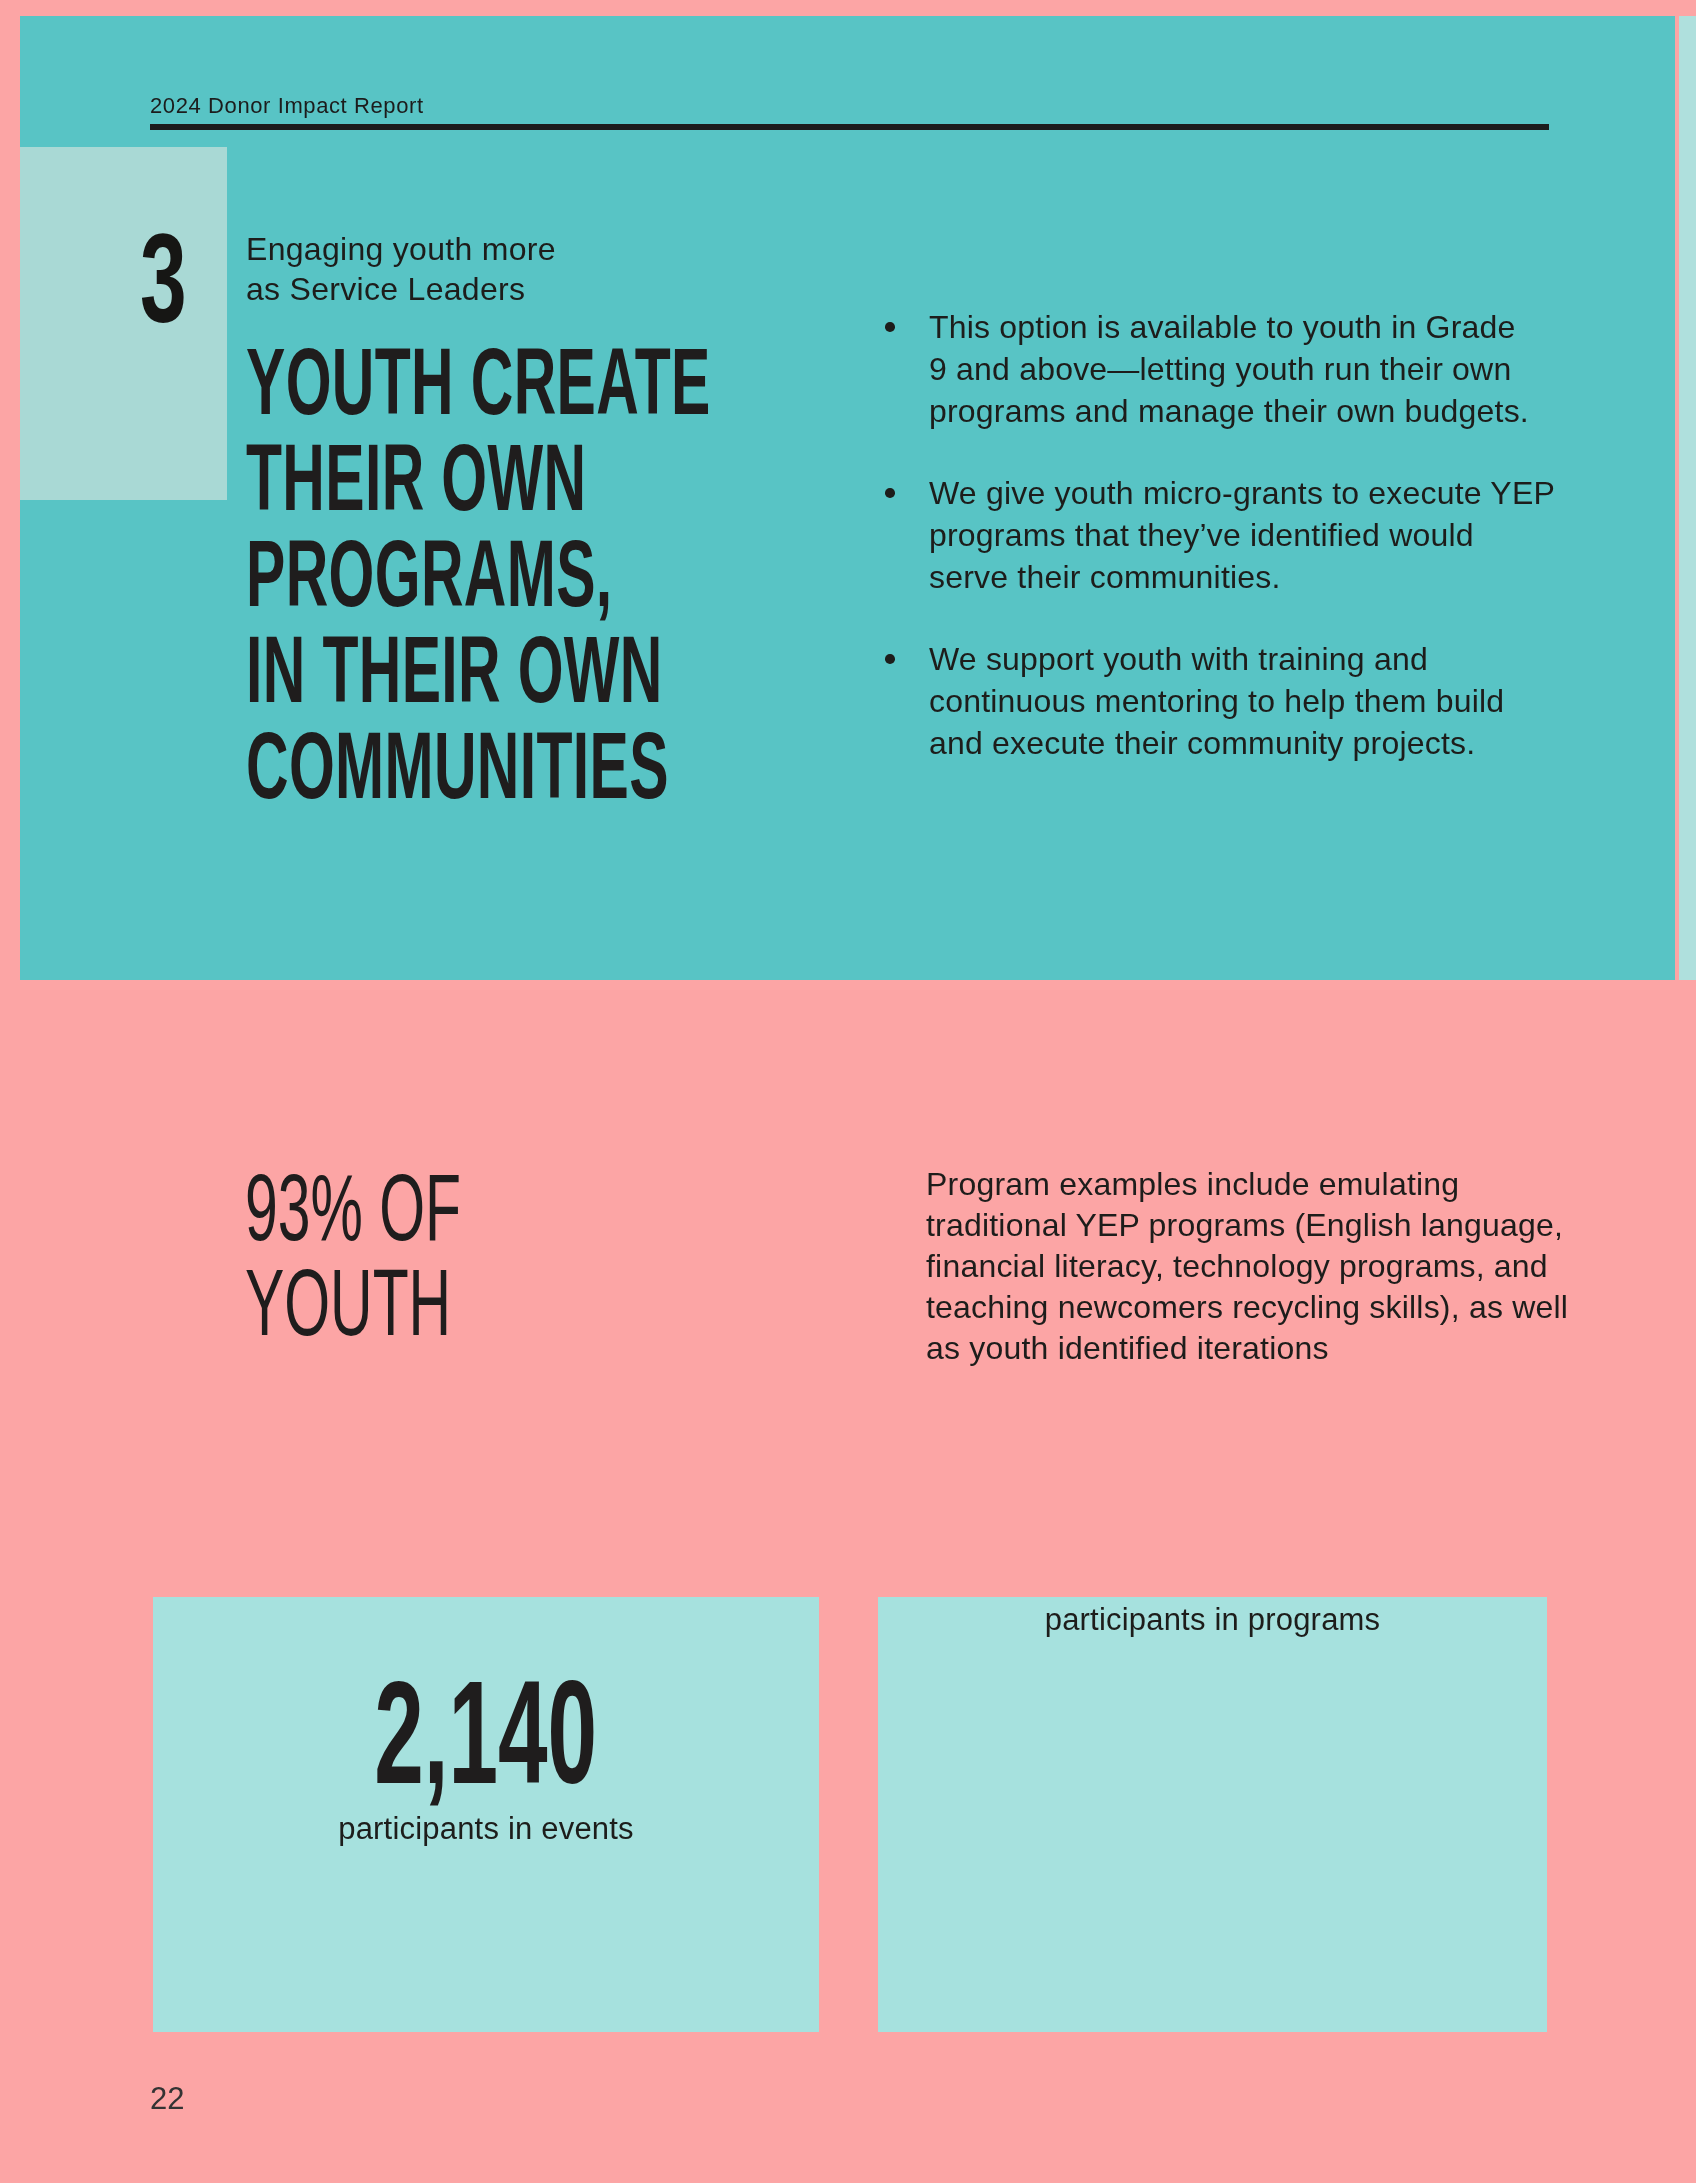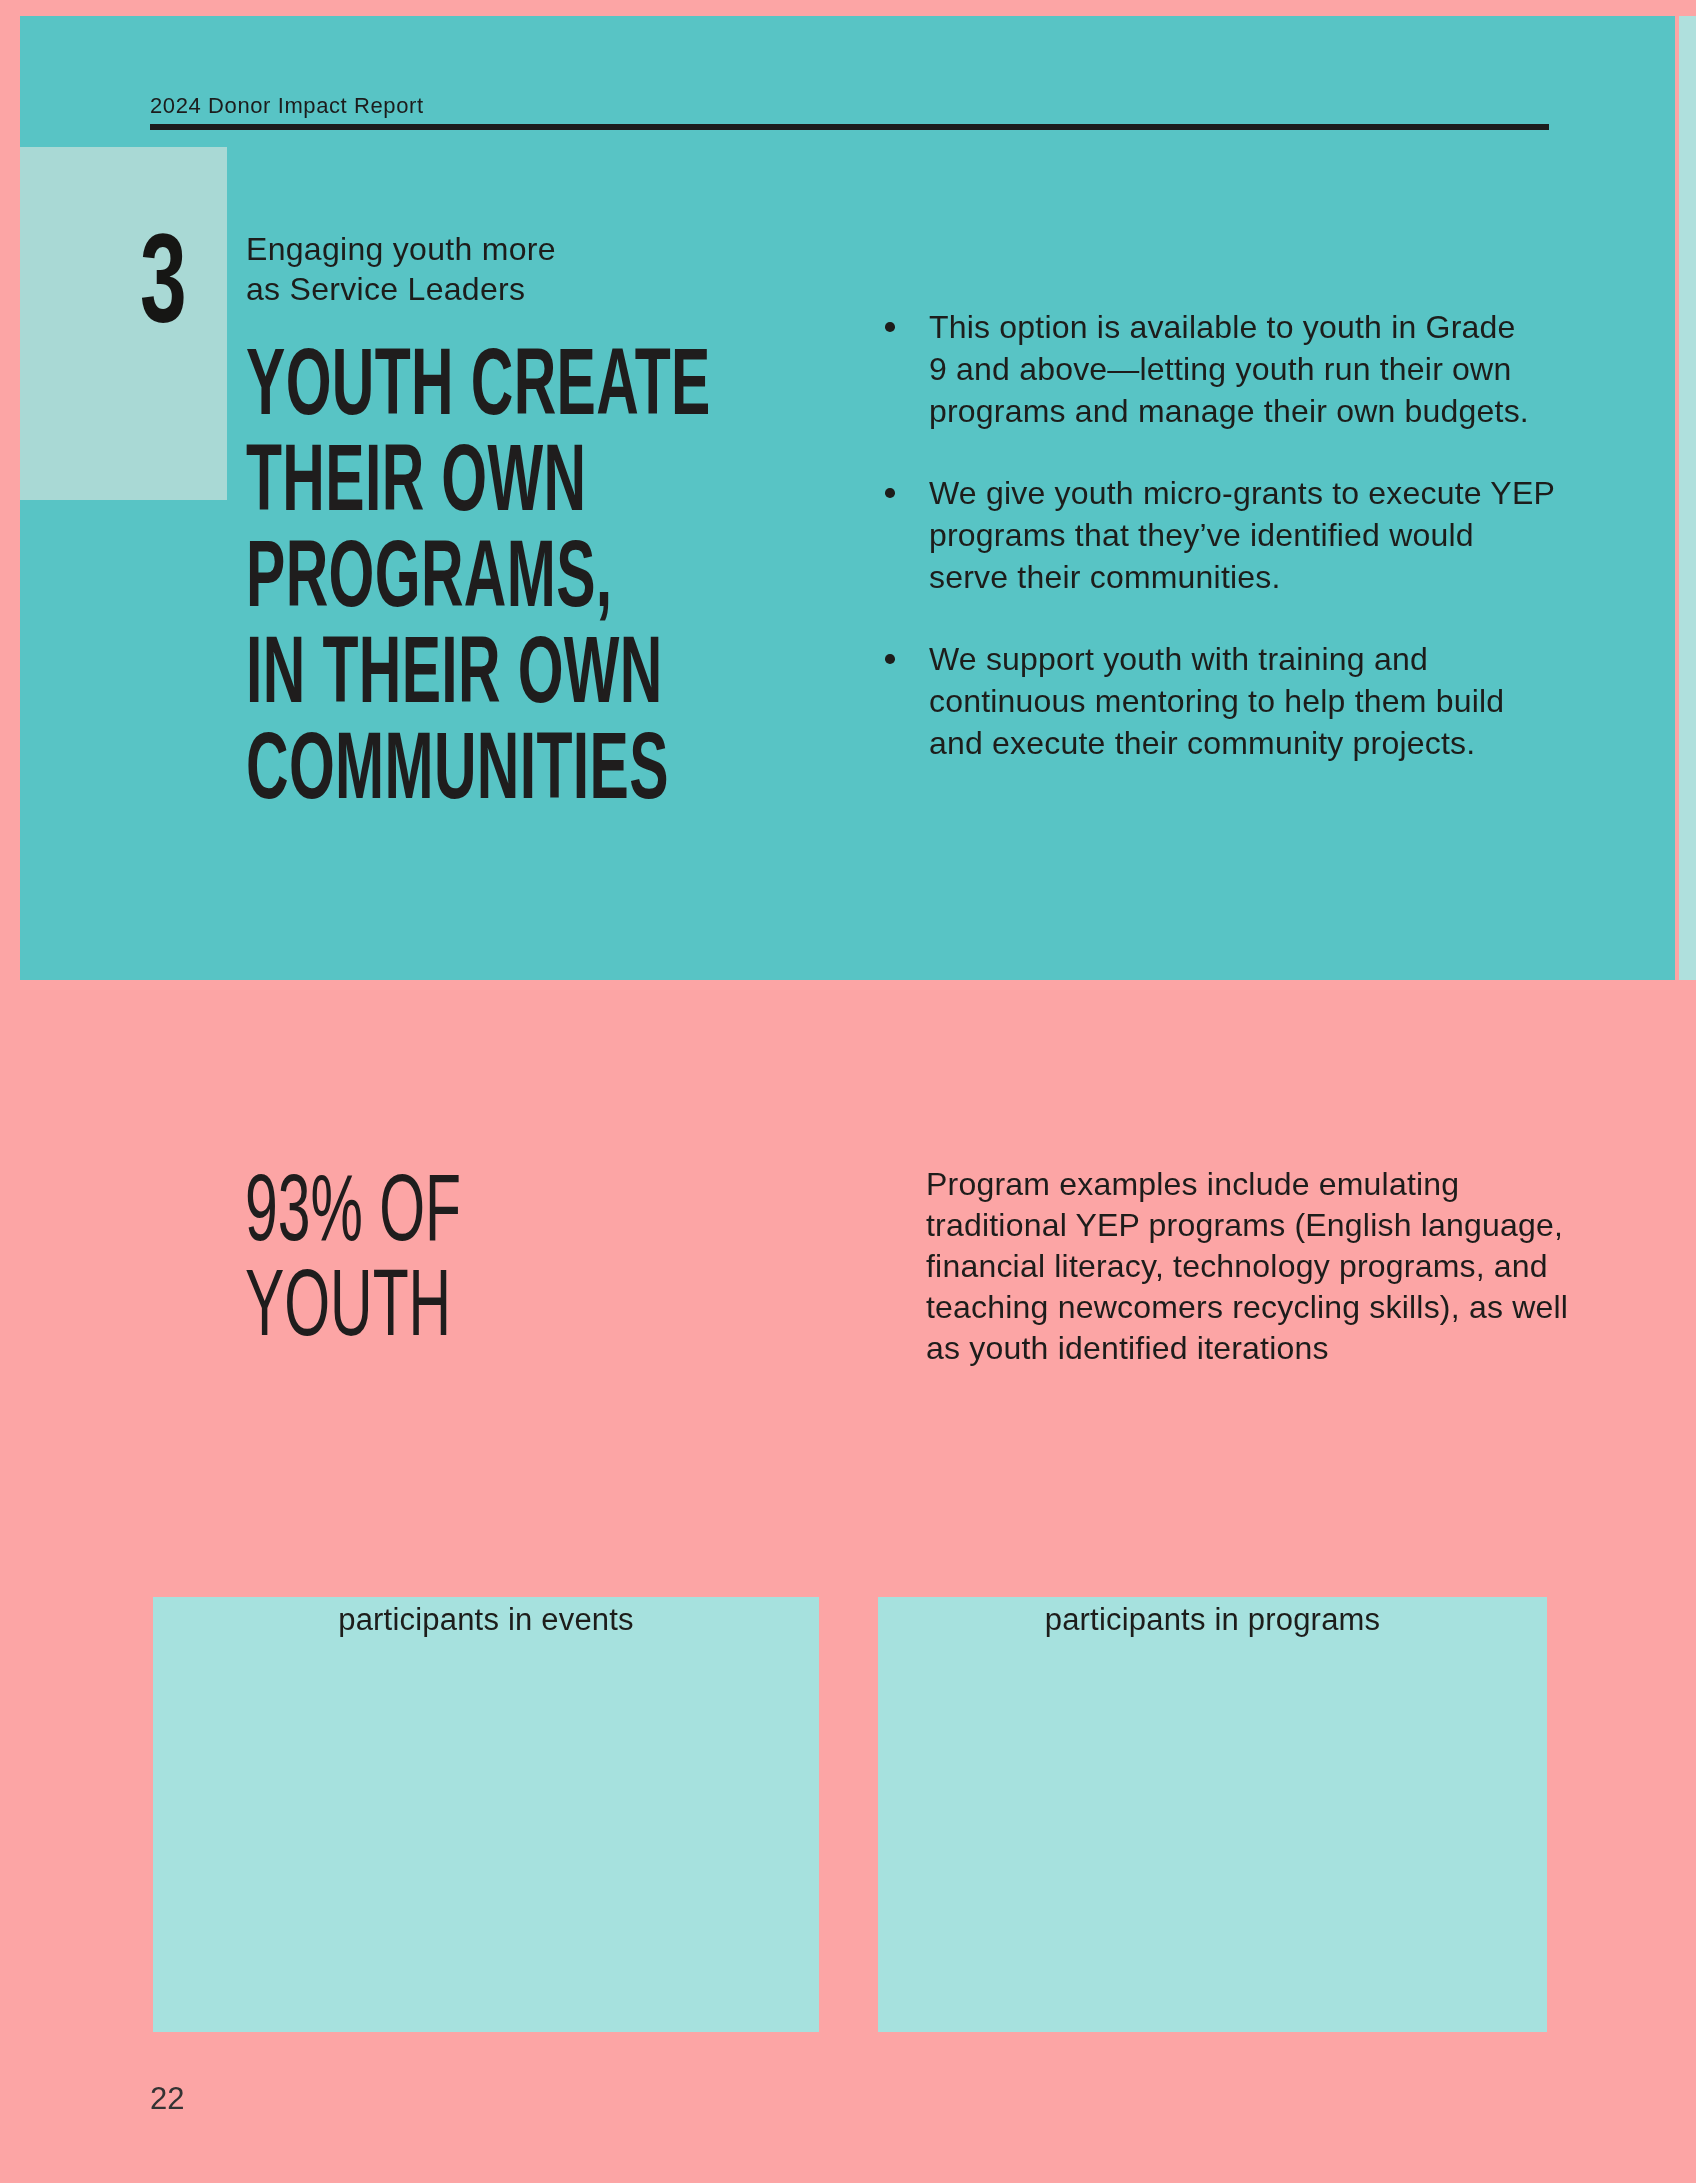--- a/index.html
+++ b/index.html
@@ -209,20 +209,21 @@
 YOUTH</span></div>
 
 
   <div class="abs stat-paragraph pre">Program examples include emulating
 traditional YEP programs (English language,
 financial literacy, technology programs, and
 teaching newcomers recycling skills), as well
 as youth identified iterations</div>
 
   <div class="abs stat-box stat-box-1">
+    <div class="stat-value"><span class="cond-center">2,140</span></div>
     <div class="stat-label">participants in events</div>
   </div>
 
   <div class="abs stat-box stat-box-2">
     <div class="stat-label">participants in programs</div>
   </div>
 
   <div class="abs page-number">22</div>
 
 </div>

